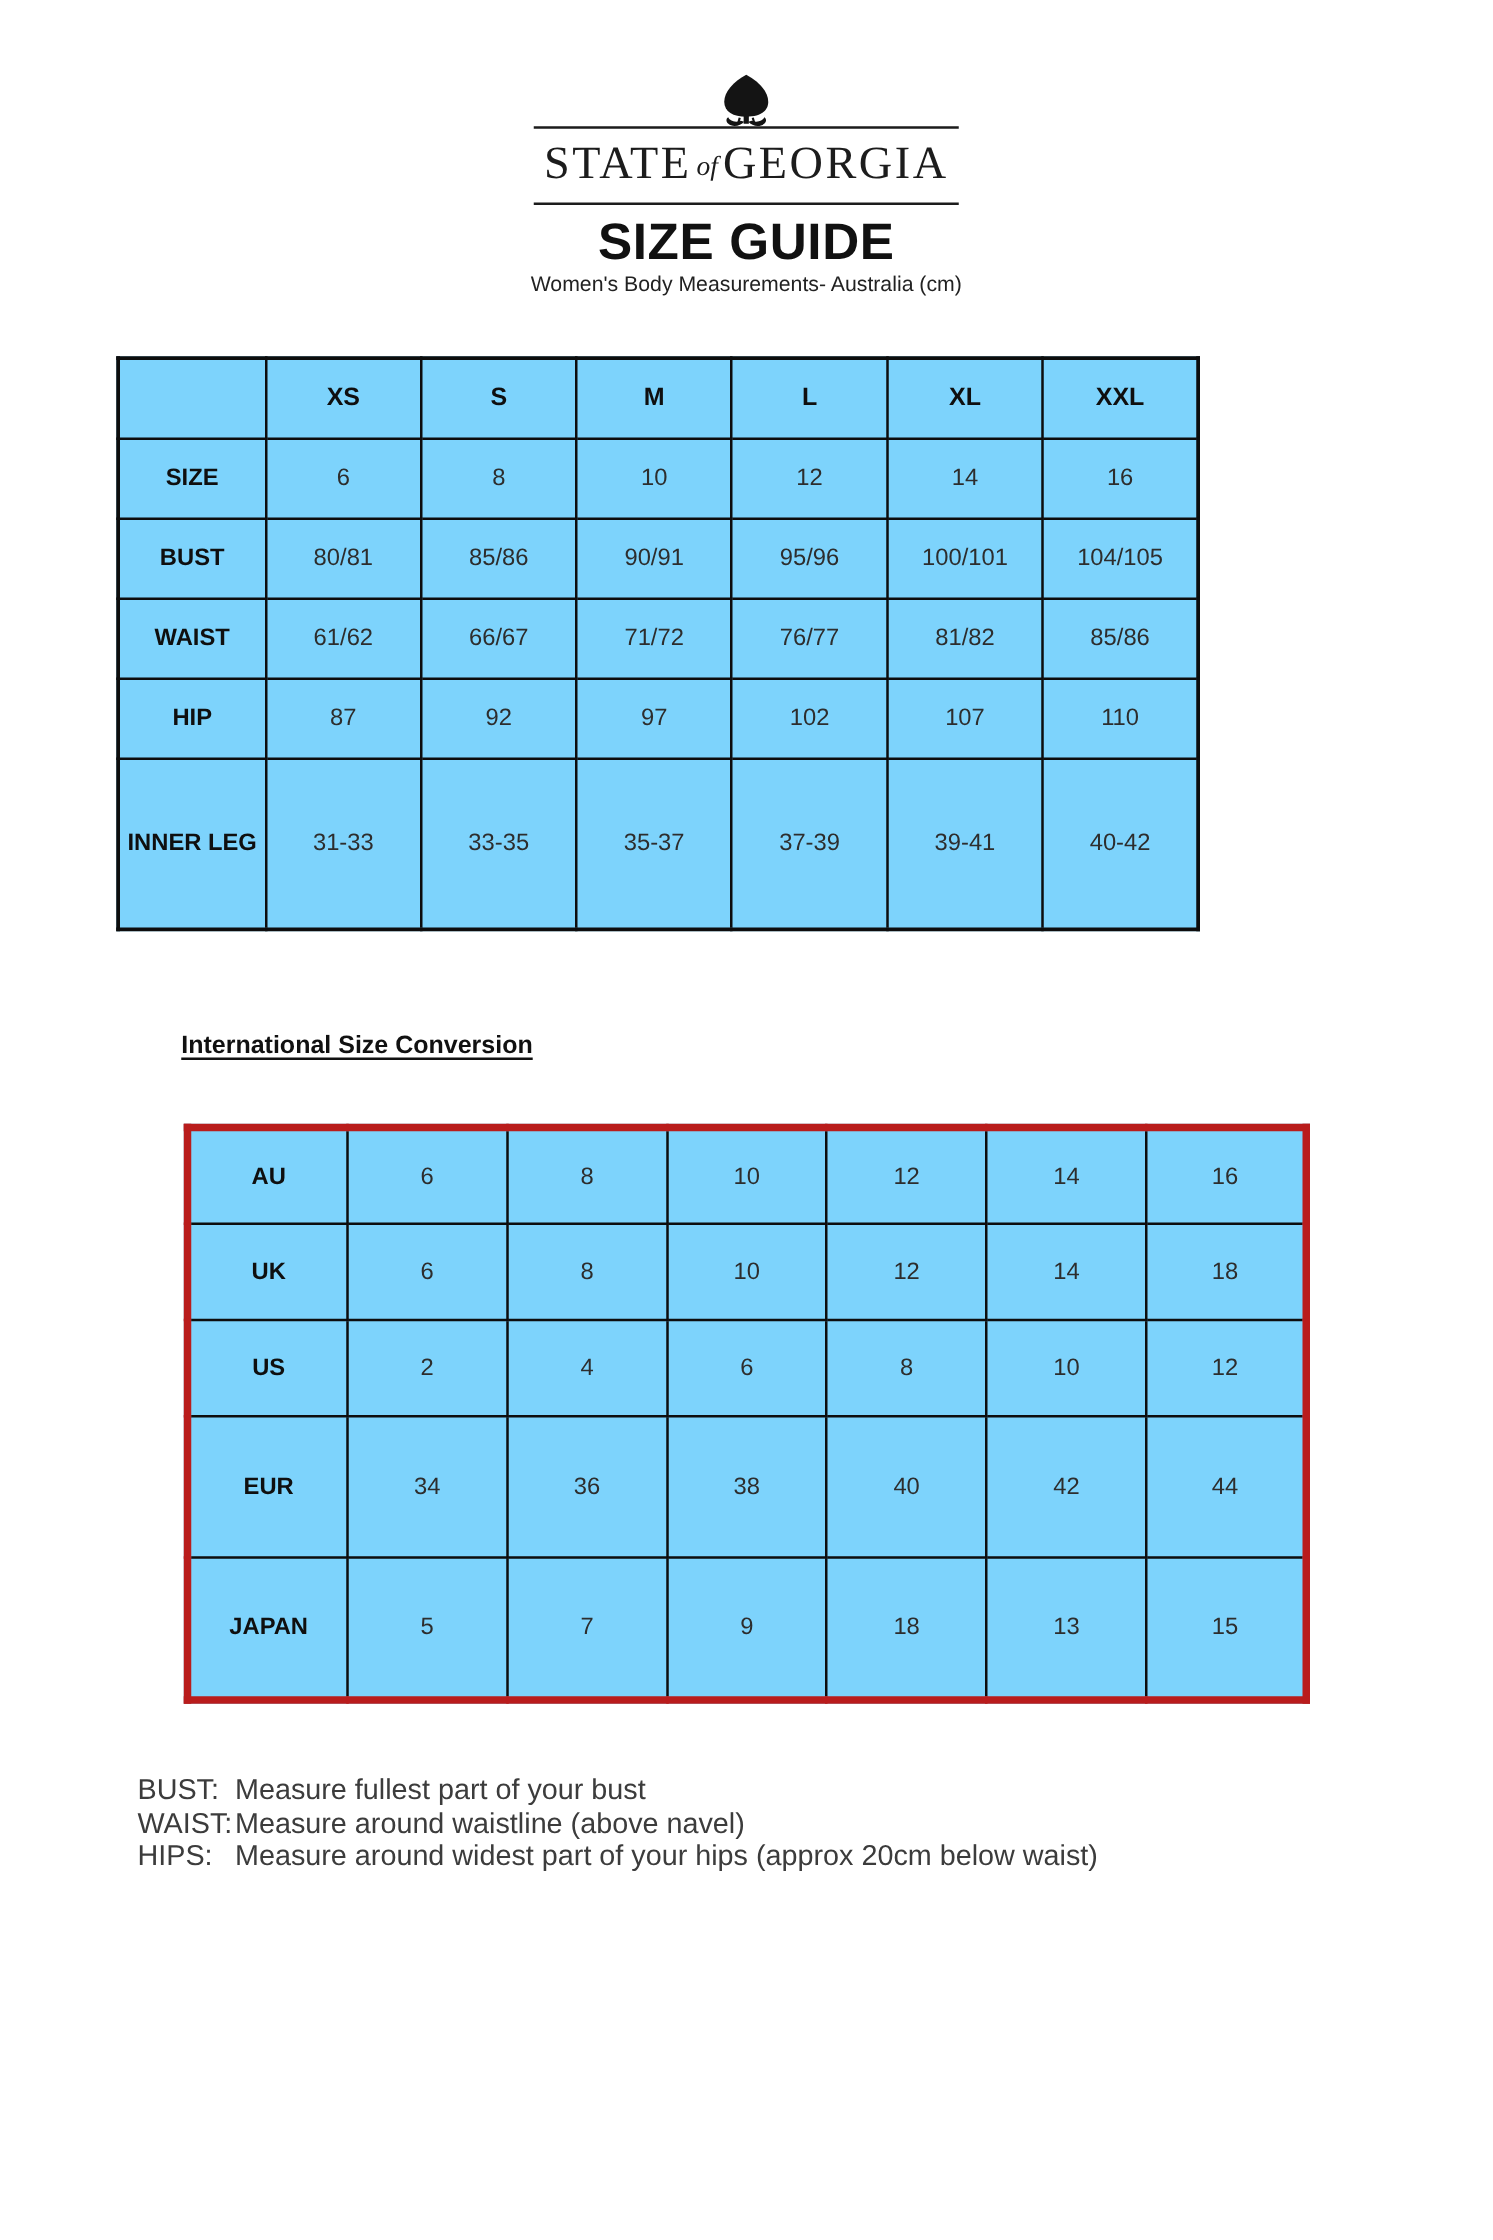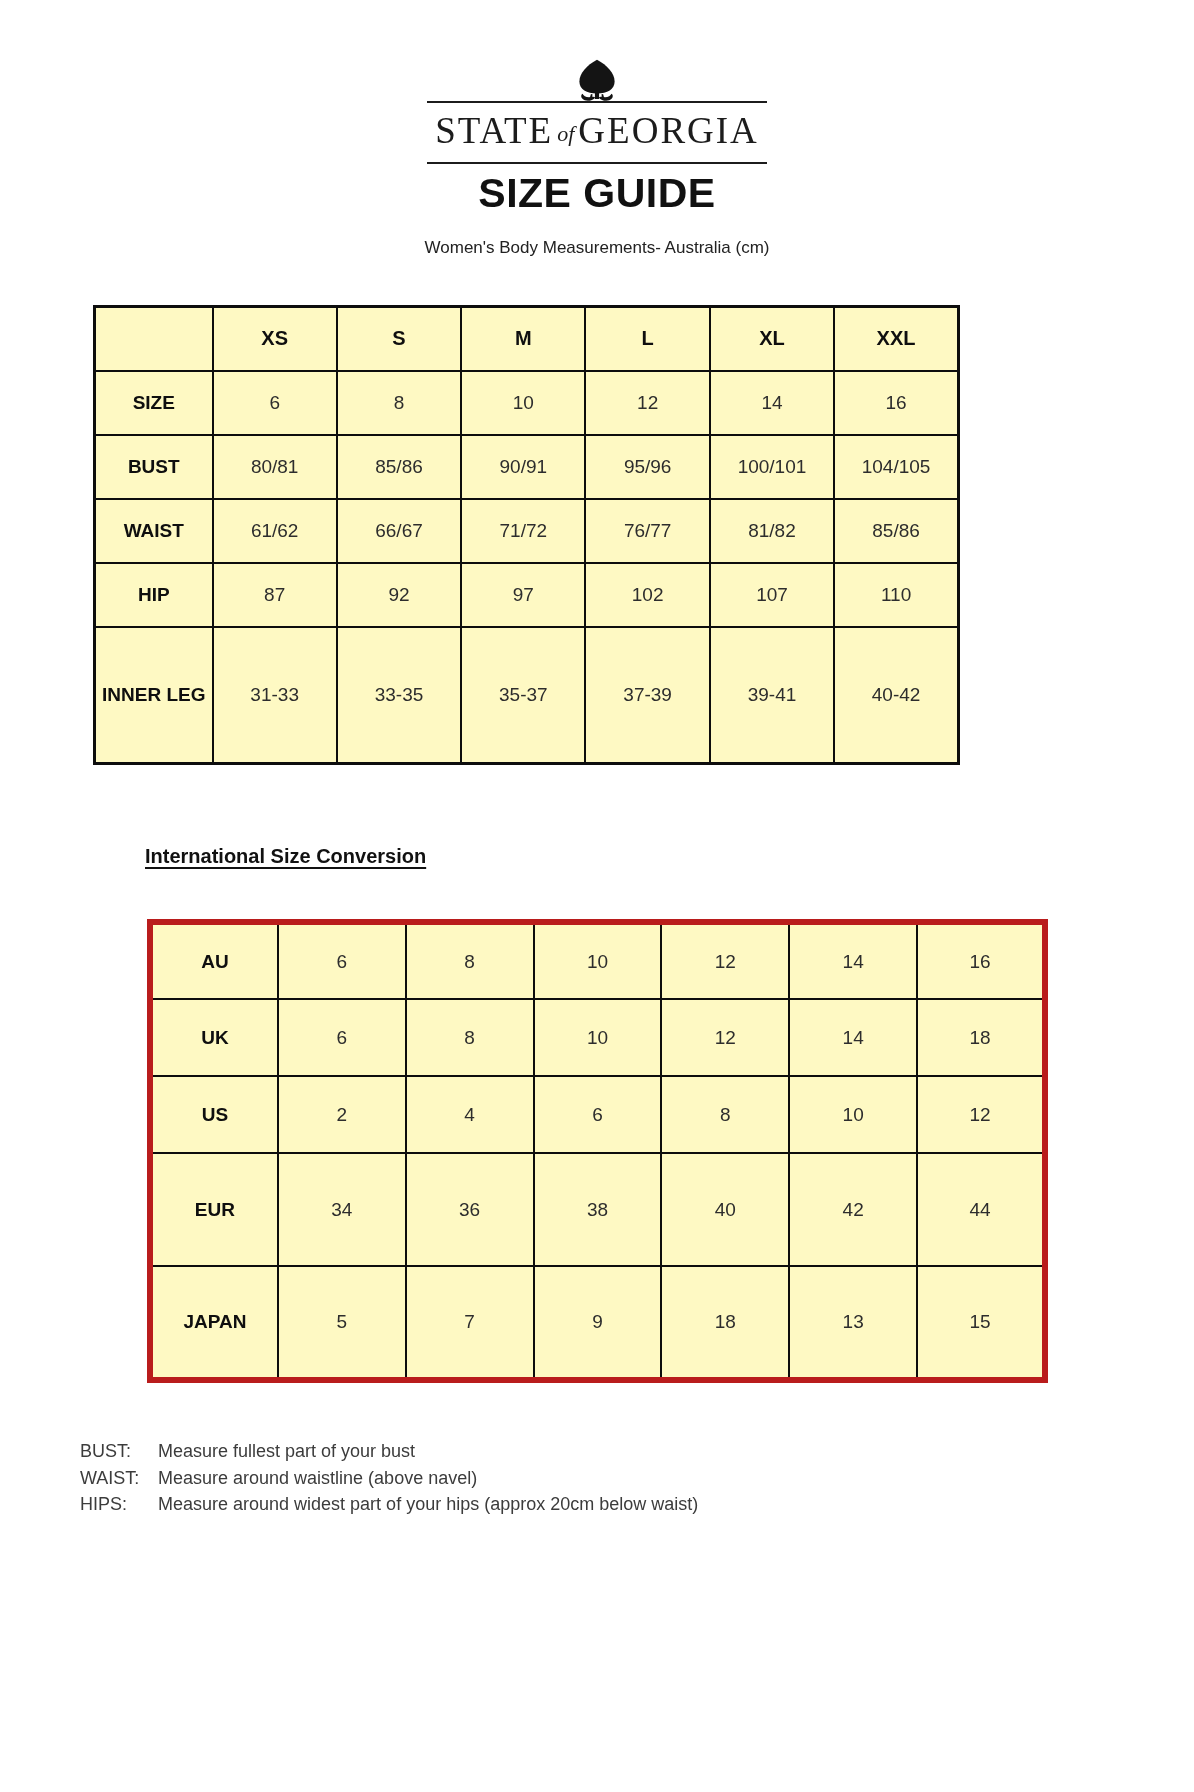--- a/index.html
+++ b/index.html
@@ -25,24 +25,24 @@
   }
   .wordmark .of {
     font-style:italic; font-size:22px; letter-spacing:0;
     margin:0 4px; position:relative; top:-2px;
   }
 
   .size-guide {
     text-align:center; font-size:41px; font-weight:700;
     color:#111; margin-top:6px; letter-spacing:0.5px;
   }
-  .subtitle { text-align:center; font-size:17px; color:#222; margin-top:21px; }
+  .subtitle { text-align:center; font-size:17px; color:#222; margin-top:1px; }
 
   
-  table { border-collapse:collapse; table-layout:fixed; background:#fef9c3; }
+  table { border-collapse:collapse; table-layout:fixed; background:#7dd3fc; }
   th, td {
     border:2.5px solid #0d0d0d;
     text-align:center; vertical-align:middle;
     font-size:19px; color:#2d2d2d; padding:0 4px;
   }
   th { font-weight:700; color:#0f0f0f; font-size:20px; }
   td.rowlabel { font-weight:700; color:#0f0f0f; font-size:19px; line-height:1.45; }
 
   .measure-table { width:867px; margin:47px 0 0 93px; border:3px solid #0d0d0d; }
   .measure-table col.labelcol { width:118px; }
@@ -54,21 +54,21 @@
     font-size:20px; font-weight:700; color:#111;
     text-decoration:underline; text-decoration-thickness:2px; text-underline-offset:4px;
   }
 
   .conv-table { width:901px; margin:51px 0 0 147px; border:6px solid #b91c1c; }
   .conv-table tr { height:77px; }
   .conv-table tbody tr:nth-child(4) { height:113px; }
   .conv-table tbody tr:nth-child(5) { height:114px; }
 
   
-  .notes { margin:55px 0 0 80px; font-size:18px; color:#3c3c3c; }
+  .notes { margin:55px 0 0 110px; font-size:23px; color:#3c3c3c; }
   .note-row { display:flex; line-height:26.5px; }
   .note-label { width:78px; flex:0 0 78px; }
   .note-text { flex:1; }
 </style>
 </head>
 <body>
 
 <div class="logo-wrap">
   <div class="logo-top">
     <svg viewBox="0 0 70 60" width="56" height="48" aria-hidden="true">

